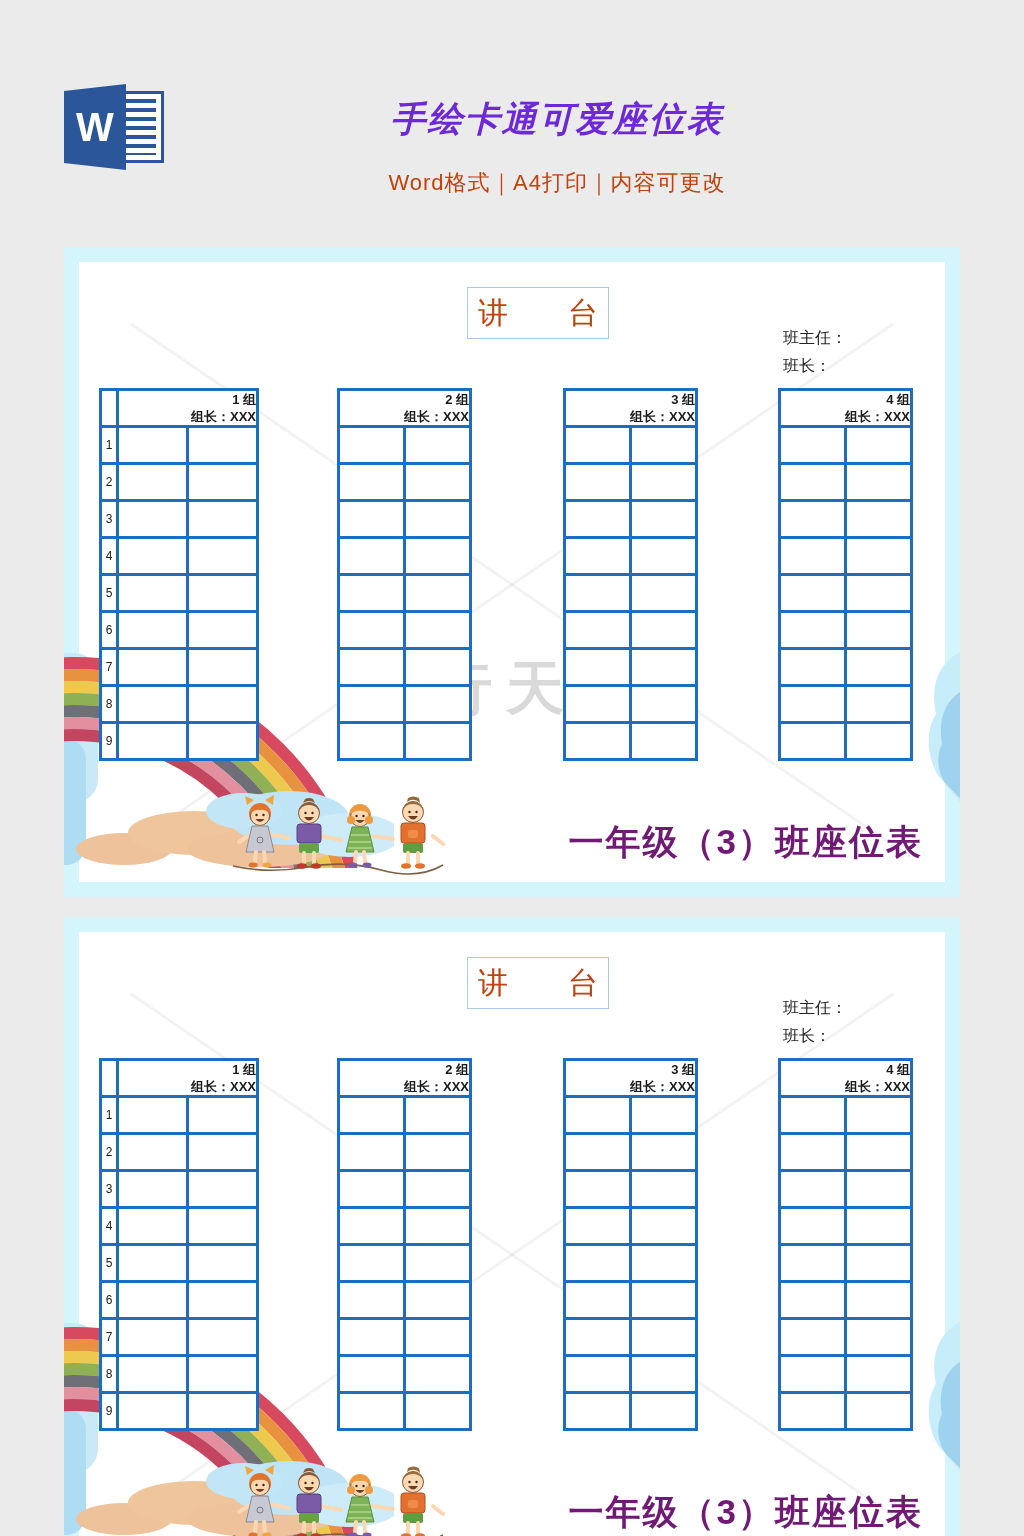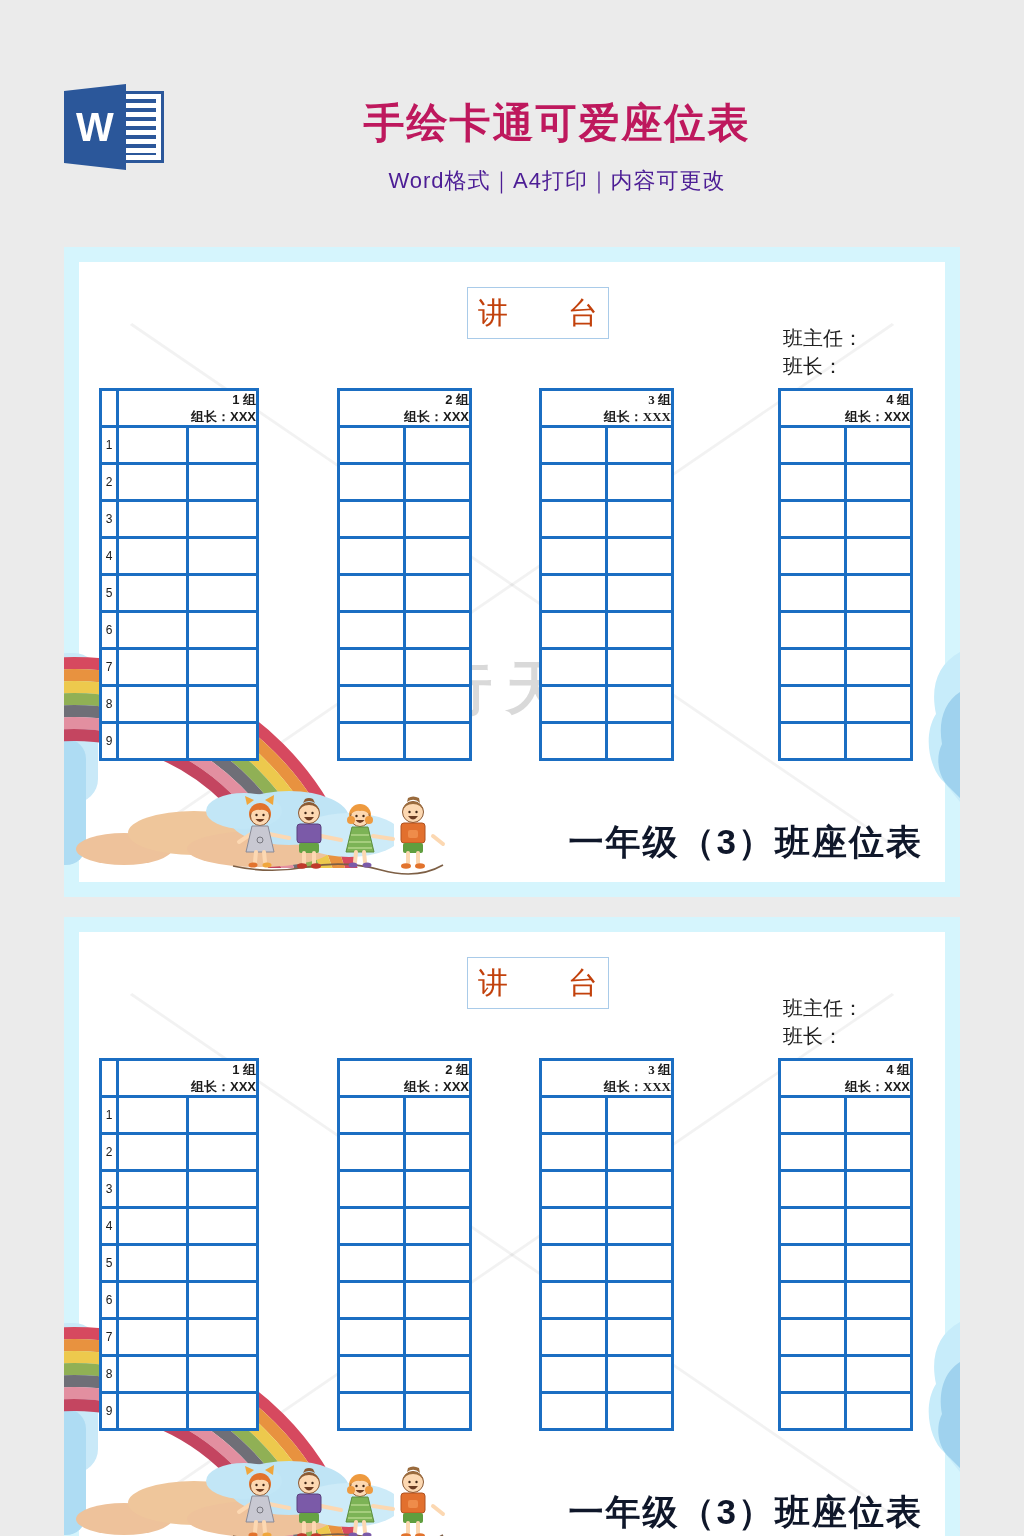--- a/index.html
+++ b/index.html
@@ -24,45 +24,45 @@
     background: repeating-linear-gradient(to bottom, #2b579a 0 4px, rgba(0,0,0,0) 4px 9px);
   }
   .doc-front {
     position:absolute; left:0; top:0; width:62px; height:86px;
     background:#2b579a;
     clip-path: polygon(0 8%, 100% 0, 100% 100%, 0 92%);
     display:flex; align-items:center; justify-content:center;
     color:#fff; font-size:40px; font-weight:bold;
   }
   .banner-text { position:absolute; left:90px; right:0; top:96px; text-align:center; }
-  .banner-title { font-size:41px; font-weight:bold; color:#be185d; letter-spacing:2px; }
-  .banner-sub { font-size:22px; color:#4c1d95; margin-top:15px; letter-spacing:1px; }
+  .banner-title { font-size:35px; font-weight:bold; color:#6d28d9; letter-spacing:2px;font-style:italic; }
+  .banner-sub { font-size:22px; color:#c2410c; margin-top:25px; letter-spacing:1px; }
 
   
   .page { position:absolute; left:64px; width:896px; height:650px; background:#d5f5fd; }
   .page--one { top:247px; }
   .page--two { top:917px; }
   .sheet { position:absolute; inset:15px; background:#fff; }
 
   .xlines { position:absolute; inset:0; width:100%; height:100%; z-index:0; }
 
   .podium {
     position:absolute; left:388px; top:25px; width:142px; height:52px; z-index:2;
     border:1px solid #a9cbe9; background:#fff;
     display:flex; align-items:center; justify-content:center;
     font-family:"DejaVu Serif", serif; font-size:30px; color:#c2410c;
   }
   .staff {
     position:absolute; left:704px; top:62px; z-index:2;
-    font-family:"DejaVu Serif", serif; font-size:20px; line-height:28px; color:#222;
+    font-family:"DejaVu Serif", serif; font-size:16px; line-height:28px; color:#222;
   }
 
   .tables { position:absolute; left:0; top:126px; width:100%; z-index:2; }
   table.group-table { position:absolute; top:0; border-collapse:collapse; background:#fff; }
-  .gt-0 { left:20px; }  .gt-1 { left:258px;padding-left:16px; }  .gt-2 { left:460px;font-family:Liberation Serif, serif; }  .gt-3 { left:699px;padding-left:48px; }
+  .gt-0 { left:20px; }  .gt-1 { left:258px;padding-left:16px; }  .gt-2 { left:484px; }  .gt-3 { left:699px;padding-left:48px; }
   .group-table td { border:3px solid #1b6ec2; padding:0; }
   .group-table .ghead {
     height:36px; text-align:right; font-size:13px; font-weight:bold;
     line-height:17px; color:#1a1a1a; vertical-align:middle;
   }
   .group-table .seat { width:66px; height:37px; }
   .group-table.has-nums .seat { width:70px; }
   .group-table .num {
     width:17px; font-size:12px; text-align:center; color:#1a1a1a; font-weight:normal;
   }
@@ -73,21 +73,21 @@
     font-size:58px; letter-spacing:14px; color:#9d9d9d; opacity:0.38;
     white-space:nowrap;
   }
 
   .rainbow { position:absolute; left:-15px; bottom:14px; width:330px; height:215px; z-index:1; }
   .kids { position:absolute; left:150px; bottom:4px; width:218px; height:84px; z-index:3; }
   .corner-cloud { position:absolute; right:-15px; bottom:80px; width:34px; height:150px; z-index:3; }
 
   .class-title {
     position:absolute; right:22px; bottom:16px; z-index:3;
-    font-size:35px; font-weight:bold; color:#0f172a; letter-spacing:2px;
+    font-size:35px; font-weight:bold; color:#701a75; letter-spacing:2px;
     text-shadow: 0 0 2px #ffffff;
     white-space:nowrap;
   }
 </style>
 </head>
 <body>
 
 <header class="banner">
   <div class="word-icon">
     <div class="doc-sheet">

